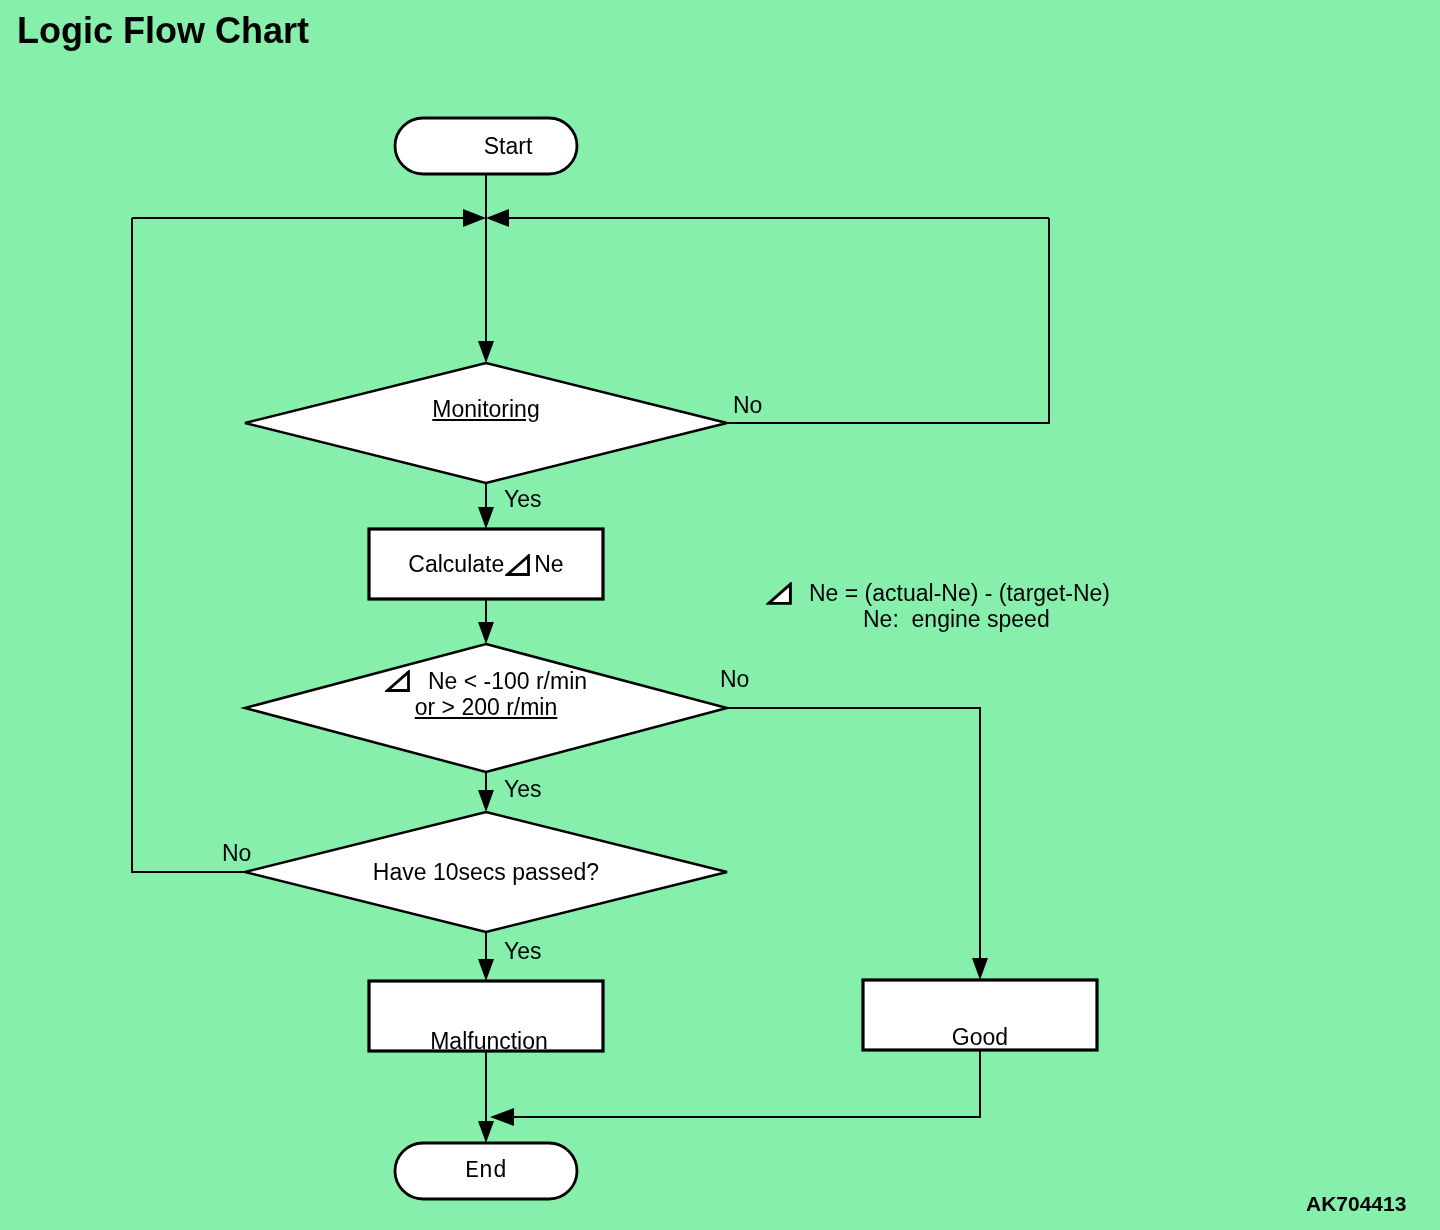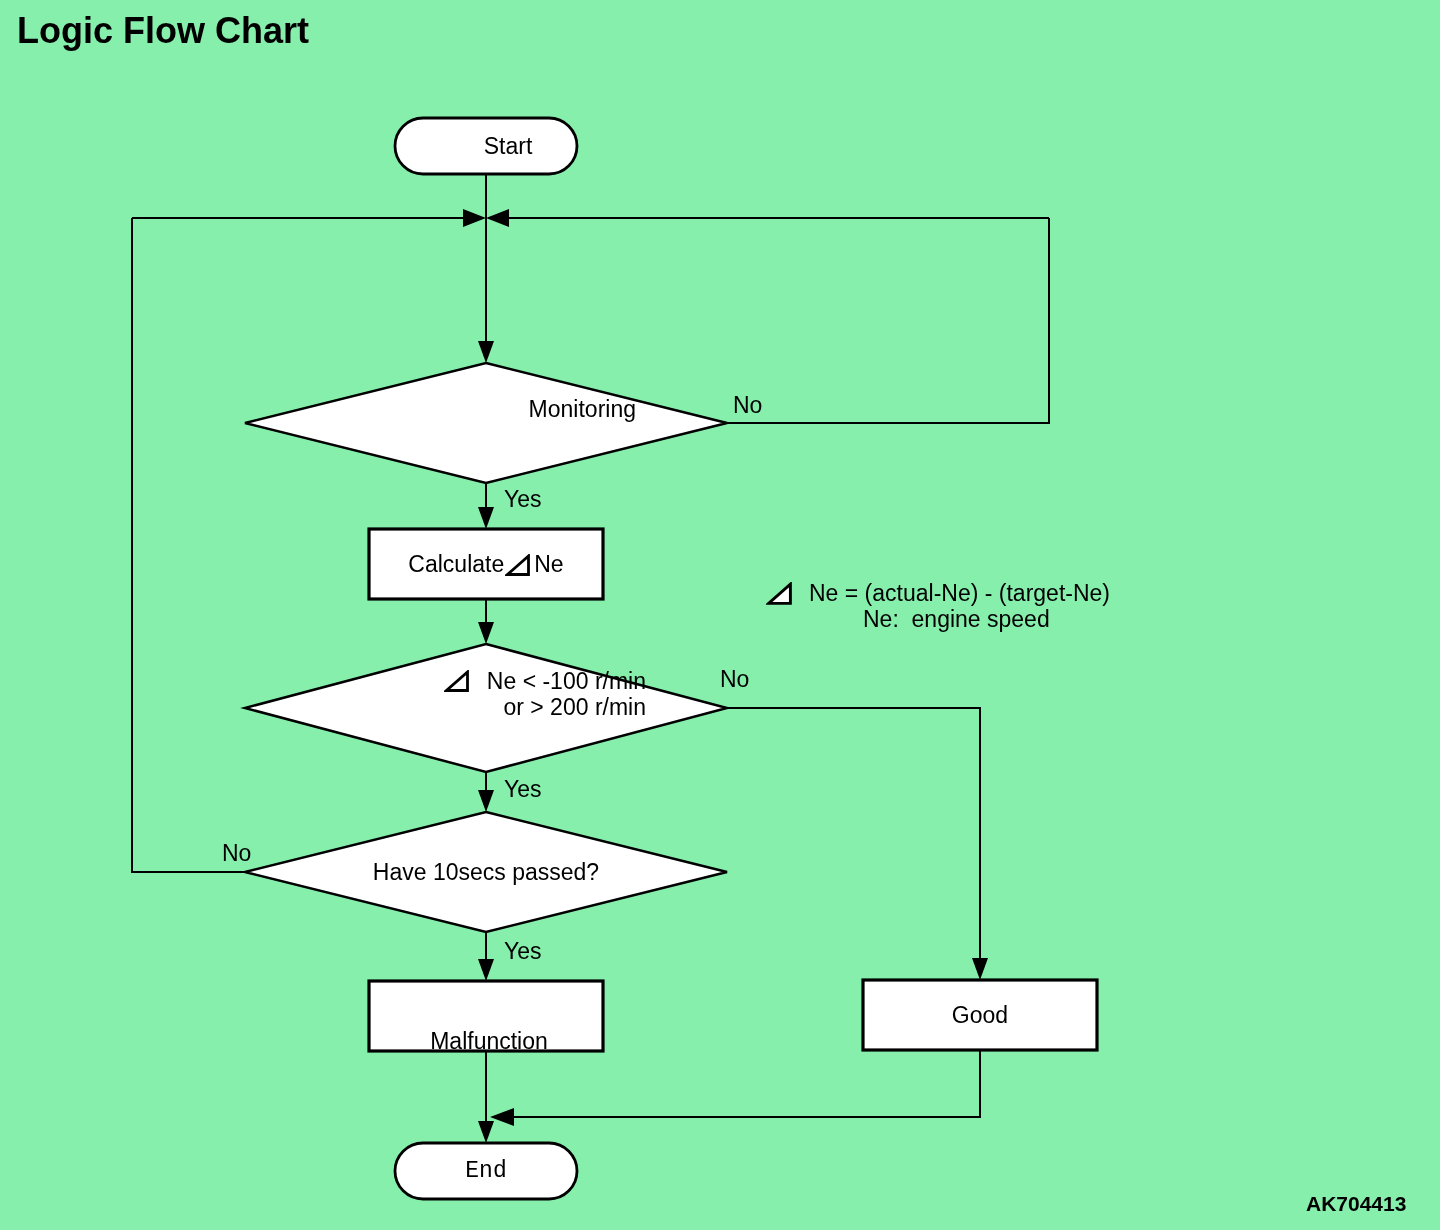--- a/index.html
+++ b/index.html
@@ -22,21 +22,21 @@
     font-size: 21px; font-weight: bold;
   }
   .lbl {
     position: absolute; font-size: 23px; line-height: 26px; color: #000;
     white-space: nowrap;
   }
   .center-box {
     display: flex; align-items: center; justify-content: center;
     text-align: center;
   }
-  .multi { text-align: right; }
+  .multi { text-align: center; text-decoration: underline; }
   .inline-delta { display: inline-flex; align-items: center; gap: 17px; vertical-align: middle; }
   .delta-svg { display: block; }
   .note-block { position: absolute; left: 766px; top: 580px; font-size: 23px; line-height: 26px; }
   .note-line1 { display: flex; align-items: center; gap: 16px; }
   .note-line2 { margin-left: 97px; white-space: pre; }
 </style>
 </head>
 <body>
 
 <div class="canvas">
@@ -114,21 +114,21 @@
   </div>
 
   <div class="lbl center-box" style="left:306px; top:858px; width:360px; height:28px;">
     <span>Have 10secs passed?</span>
   </div>
 
   <div class="lbl center-box" style="left:369px; top:1006px; width:240px; height:70px;">
     <span>Malfunction</span>
   </div>
 
-  <div class="lbl center-box" style="left:863px; top:980px; width:234px; height:70px;">
+  <div class="lbl center-box" style="left:863px; top:980px; width:234px; height:70px;align-items:flex-end;">
     <span>Good</span>
   </div>
 
   <div class="lbl center-box" style="left:395px; top:1143px; width:182px; height:56px;font-family:Liberation Mono, monospace;">
     <span>End</span>
   </div>
 
   <div class="lbl" style="left:733px; top:392px;">No</div>
   <div class="lbl" style="left:504px; top:486px;">Yes</div>
   <div class="lbl" style="left:720px; top:666px;">No</div>

